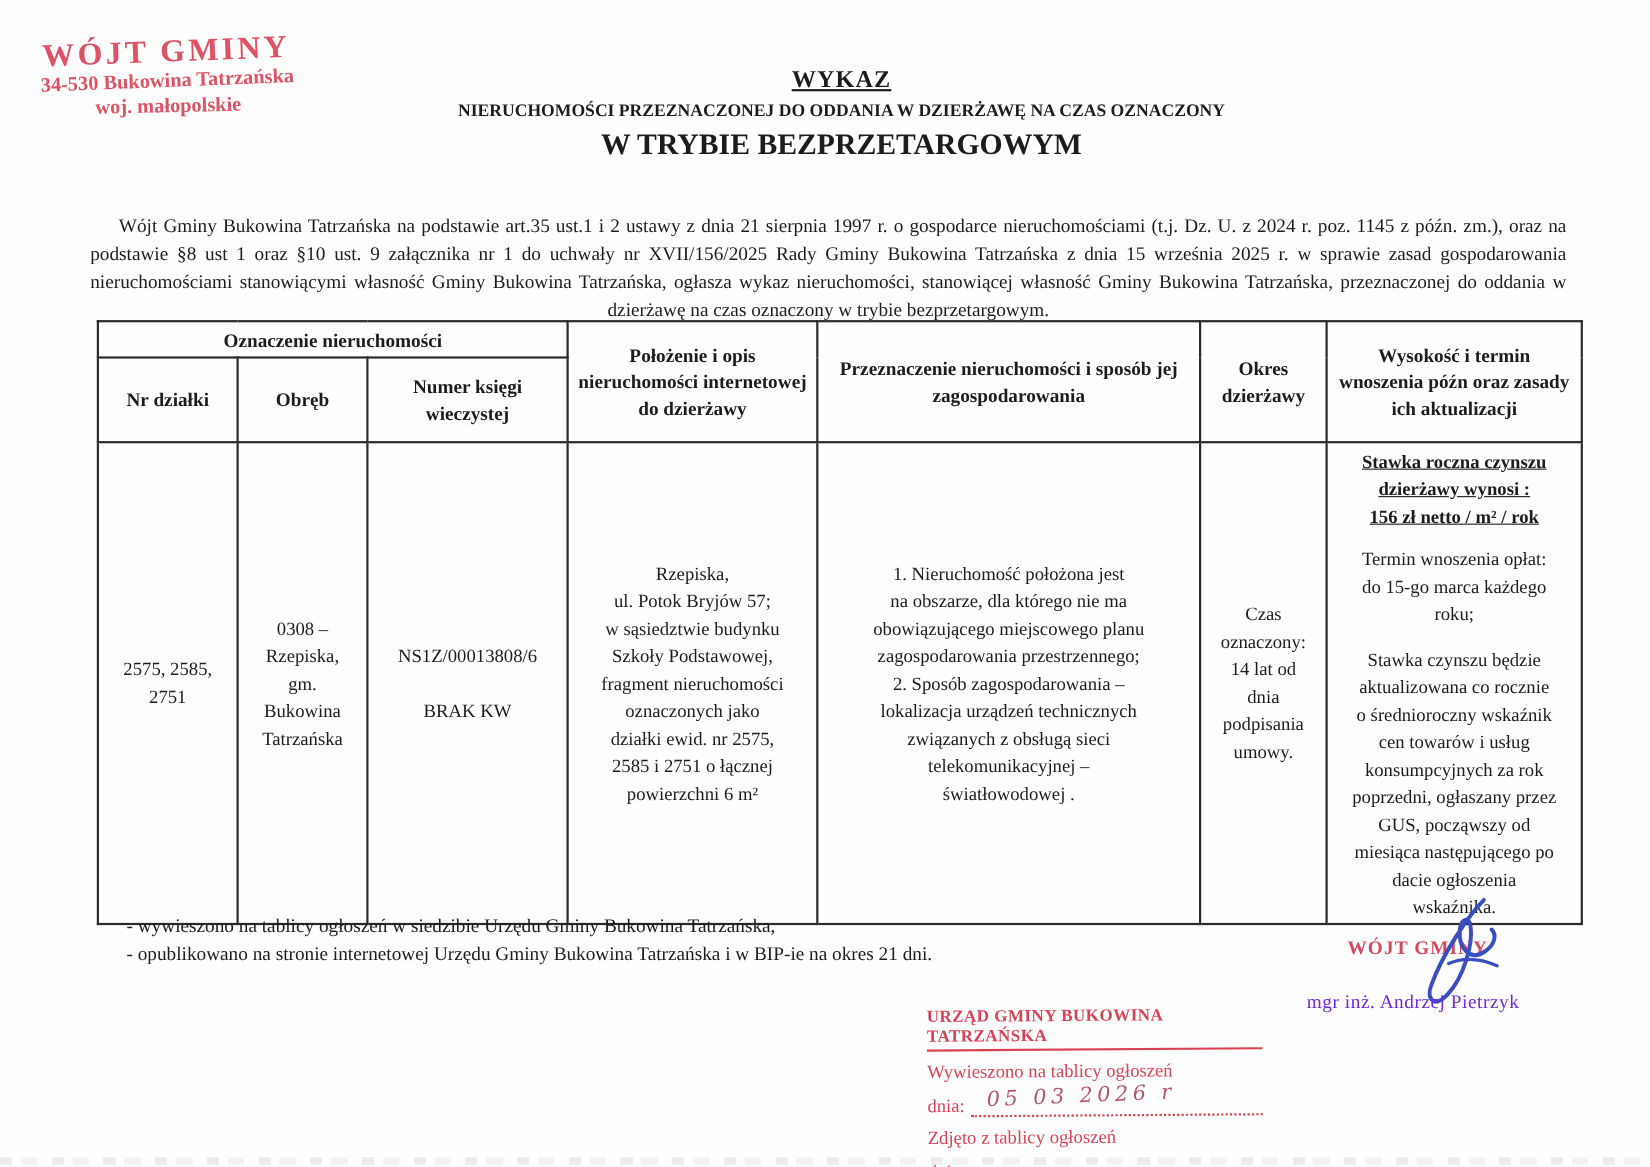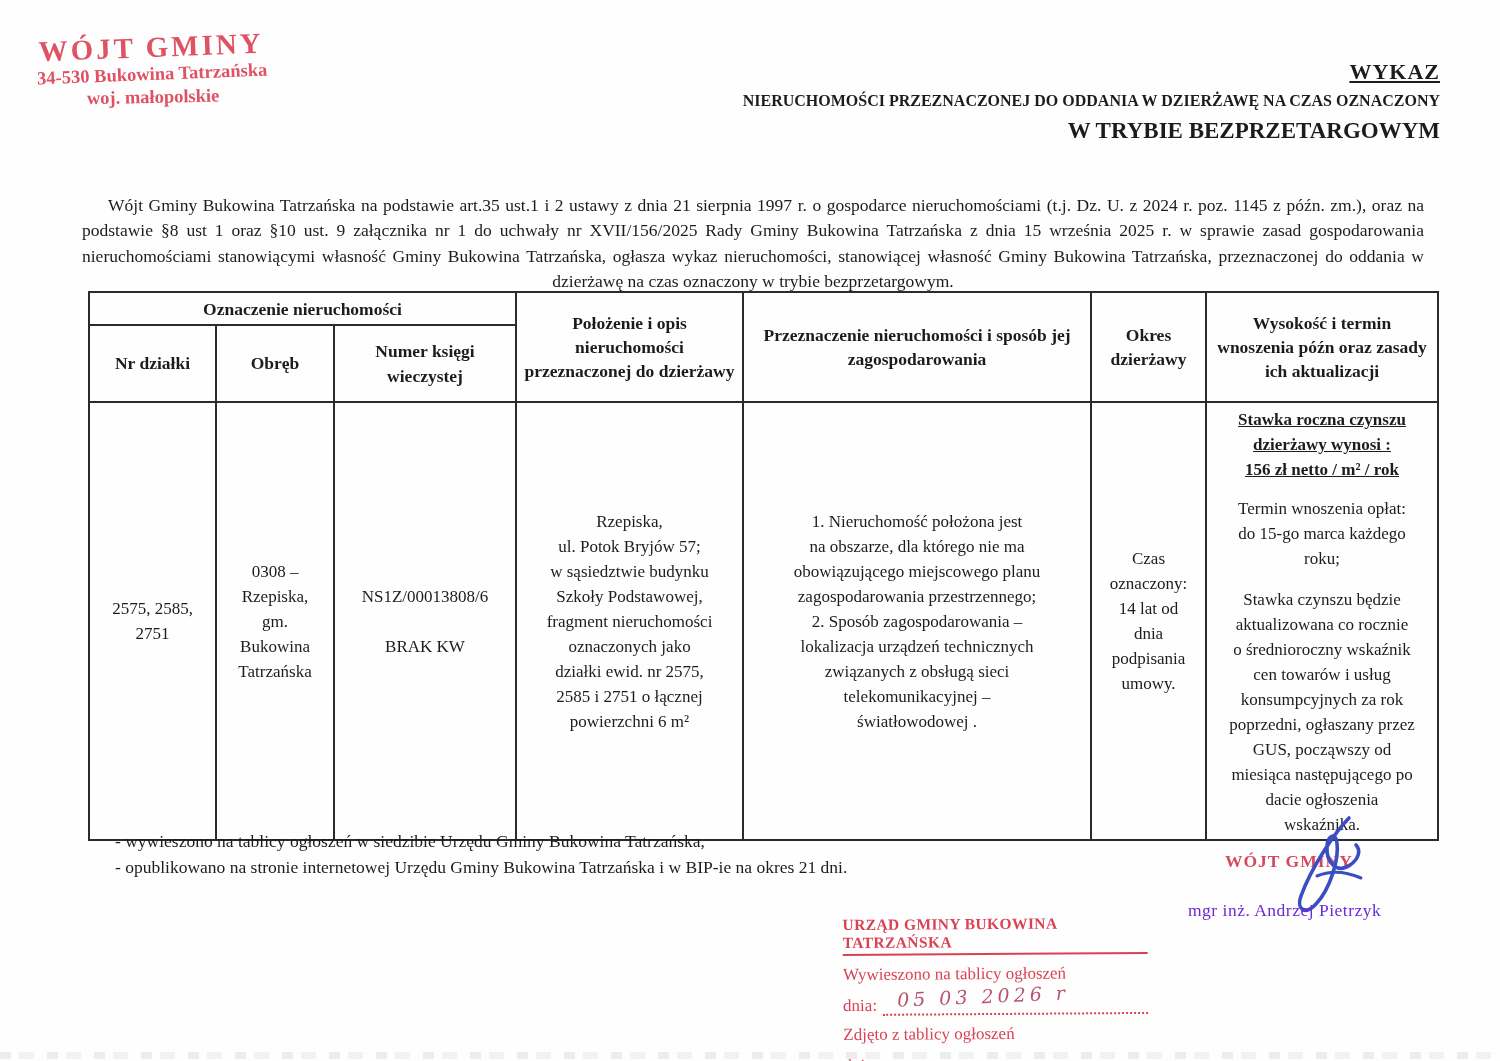--- a/index.html
+++ b/index.html
@@ -17,24 +17,24 @@
     position:absolute;left:22px;top:32px;width:260px;
     color:#dd4458;text-align:center;
     transform:rotate(-2.2deg);
     opacity:.92;
   }
   .corner-stamp .cs-title{font-size:29px;font-weight:bold;letter-spacing:3px;line-height:30px;}
   .corner-stamp .cs-addr{font-size:18.5px;font-weight:bold;line-height:24px;}
   .corner-stamp .cs-region{font-size:18.5px;font-weight:bold;line-height:22px;transform:rotate(1deg);}
 
   
-  .title-block{position:absolute;left:90px;top:58px;width:1350px;text-align:right;}
+  .title-block{position:absolute;left:90px;top:58px;width:1350px;text-align:center;}
   .title-main{font-size:22px;font-weight:bold;text-decoration:underline;letter-spacing:1px;line-height:28px;}
   .title-l1{font-size:16px;font-weight:bold;line-height:30px;}
-  .title-l2{font-size:23px;font-weight:bold;line-height:30px;}
+  .title-l2{font-size:27px;font-weight:bold;line-height:30px;}
 
   
   .intro{
     position:absolute;left:82px;top:175px;width:1342px;
     font-size:17.5px;line-height:25.5px;
     text-align:justify;text-align-last:center;
     text-indent:26px;
   }
 
   
@@ -129,21 +129,21 @@
       <col style="width:118px">
       <col style="width:182px">
     <col style="width:227px">
       <col style="width:348px">
       <col style="width:115px">
     <col style="width:232px">
   </colgroup>
   <tbody>
       <tr class="group-row">
     <th colspan="3">Oznaczenie nieruchomości</th>
-    <th rowspan="2">Położenie i opis nieruchomości przeznaczonej do dzierżawy</th>
+    <th rowspan="2">Położenie i opis nieruchomości internetowej do dzierżawy</th>
     <th rowspan="2">Przeznaczenie nieruchomości i sposób jej zagospodarowania</th>
     <th rowspan="2">Okres dzierżawy</th>
     <th rowspan="2">Wysokość i termin wnoszenia późn oraz zasady ich aktualizacji</th>
   </tr>
   <tr class="sub-row">
     <th>Nr działki</th>
     <th>Obręb</th>
     <th>Numer księgi wieczystej</th>
   </tr>
   <tr class="body-row">

